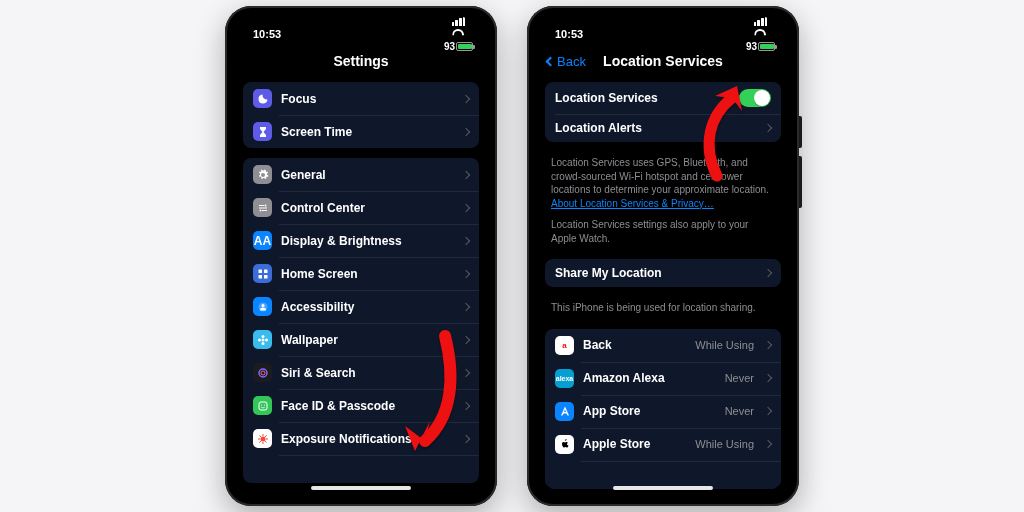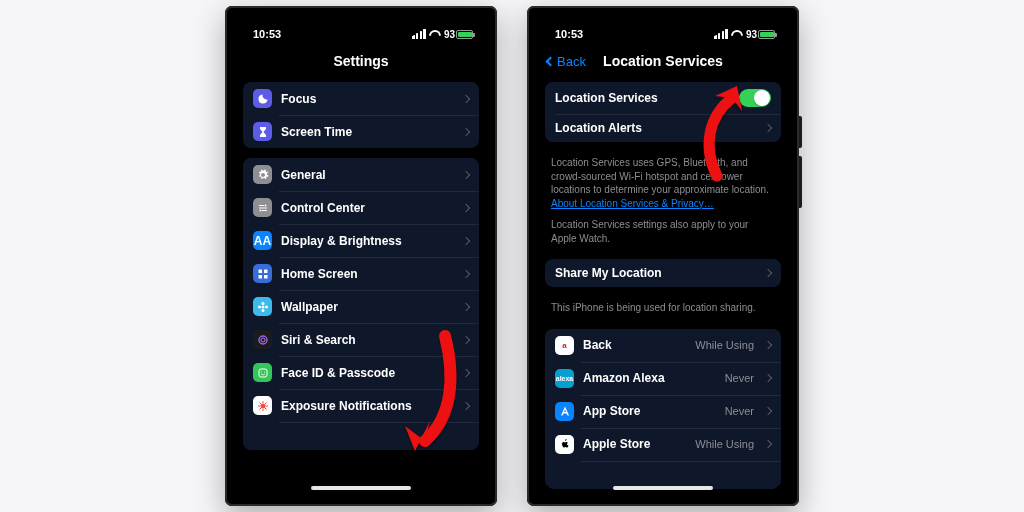--- a/index.html
+++ b/index.html
@@ -3,21 +3,21 @@
 <meta charset="utf-8">
 <style>
   * { box-sizing: border-box; margin: 0; padding: 0; font-family: -apple-system, "Helvetica Neue", Arial, sans-serif; -webkit-font-smoothing: antialiased; }
   body { background: #f5f5f7; width: 1024px; height: 512px; display: flex; align-items: center; justify-content: center; gap: 30px; }
 
   .phone-frame {
     position: relative;
     width: 272px;
     height: 500px;
     background: #000;
-    border-radius: 7px;
+    border-radius: 26px;
     padding: 10px 10px 12px 10px;
     box-shadow: inset 0 0 0 2px #2a2a2a, 0 10px 30px rgba(0,0,0,.3);
   }
   .phone-frame.right::before,
   .phone-frame.right::after {
     content:""; position:absolute; right:-3px; width:3px; background:#1a1a1a; border-radius:0 2px 2px 0;
   }
   .phone-frame.right::before { top:110px; height:32px; }
   .phone-frame.right::after  { top:150px; height:52px; }
 
@@ -34,21 +34,21 @@
     width: 120px; height: 22px; background:#000; border-radius:0 0 16px 16px; z-index:10;
   }
 
   .status-bar {
     position: relative;
     height: 30px;
     display:flex; align-items:center; justify-content:space-between;
     padding: 6px 14px 0 18px;
     font-size: 11px; font-weight:700;
   }
-  .status-right { display:flex; align-items:center; gap:3px; }
+  .status-right { display:flex; align-items:center; gap:3px;flex-direction:column; }
   .sig { display:flex; gap:1.4px; align-items:flex-end; }
   .sig i { width:2.4px; background:#fff; border-radius:.5px; display:block; }
   .sig i:nth-child(1){height:4px}.sig i:nth-child(2){height:6px}.sig i:nth-child(3){height:8px}.sig i:nth-child(4){height:10px}
   .wifi { width:12px; height:9px; position:relative; }
   .wifi::before{content:"";position:absolute;inset:0;border:2px solid #fff;border-bottom:none;border-radius:10px 10px 0 0;clip-path:polygon(0 0,100% 0,100% 70%,0 70%);}
   .batt { display:flex; align-items:center; gap:1px;}
   .batt .n { font-size:10px; font-weight:700; }
   .batt .shell{width:17px;height:9px;border:1px solid rgba(255,255,255,.6);border-radius:2px;position:relative;}
   .batt .shell::after{content:"";position:absolute;right:-3px;top:2px;width:2px;height:4px;background:rgba(255,255,255,.6);border-radius:0 1px 1px 0;}
   .batt .fill{position:absolute;left:1px;top:1px;bottom:1px;width:90%;background:#33d158;border-radius:1px;}
@@ -176,20 +176,31 @@
           <div class="row">
             <span class="app-icon" style="background: rgb(58, 109, 217);">
               <svg viewBox="0 0 24 24">
                 <rect fill="#fff" x="3" y="3" width="7" height="7" rx="1"></rect>
                 <rect fill="#fff" x="14" y="3" width="7" height="7" rx="1"></rect>
                 <rect fill="#fff" x="3" y="14" width="7" height="7" rx="1"></rect>
                 <rect fill="#fff" x="14" y="14" width="7" height="7" rx="1"></rect>
               </svg>
             </span>
             <span class="label">Home Screen</span>
+            <span class="chev"></span>
+          </div>
+          <div class="row">
+            <span class="app-icon" style="background: rgb(10, 132, 255);">
+              <svg viewBox="0 0 24 24">
+                <circle fill="#fff" cx="12" cy="12" r="9" opacity=".25"></circle>
+                <circle fill="#fff" cx="12" cy="9" r="3"></circle>
+                <path fill="#fff" d="M6 19a6 6 0 0 1 12 0z"></path>
+              </svg>
+            </span>
+            <span class="label">Accessibility</span>
             <span class="chev"></span>
           </div>
           <div class="row">
             <span class="app-icon" style="background: rgb(57, 188, 237);">
               <svg viewBox="0 0 24 24">
                 <circle fill="#fff" cx="12" cy="12" r="3"></circle>
                 <circle fill="#fff" cx="12" cy="5" r="3"></circle>
                 <circle fill="#fff" cx="12" cy="19" r="3"></circle>
                 <circle fill="#fff" cx="5" cy="12" r="3"></circle>
                 <circle fill="#fff" cx="19" cy="12" r="3"></circle>

